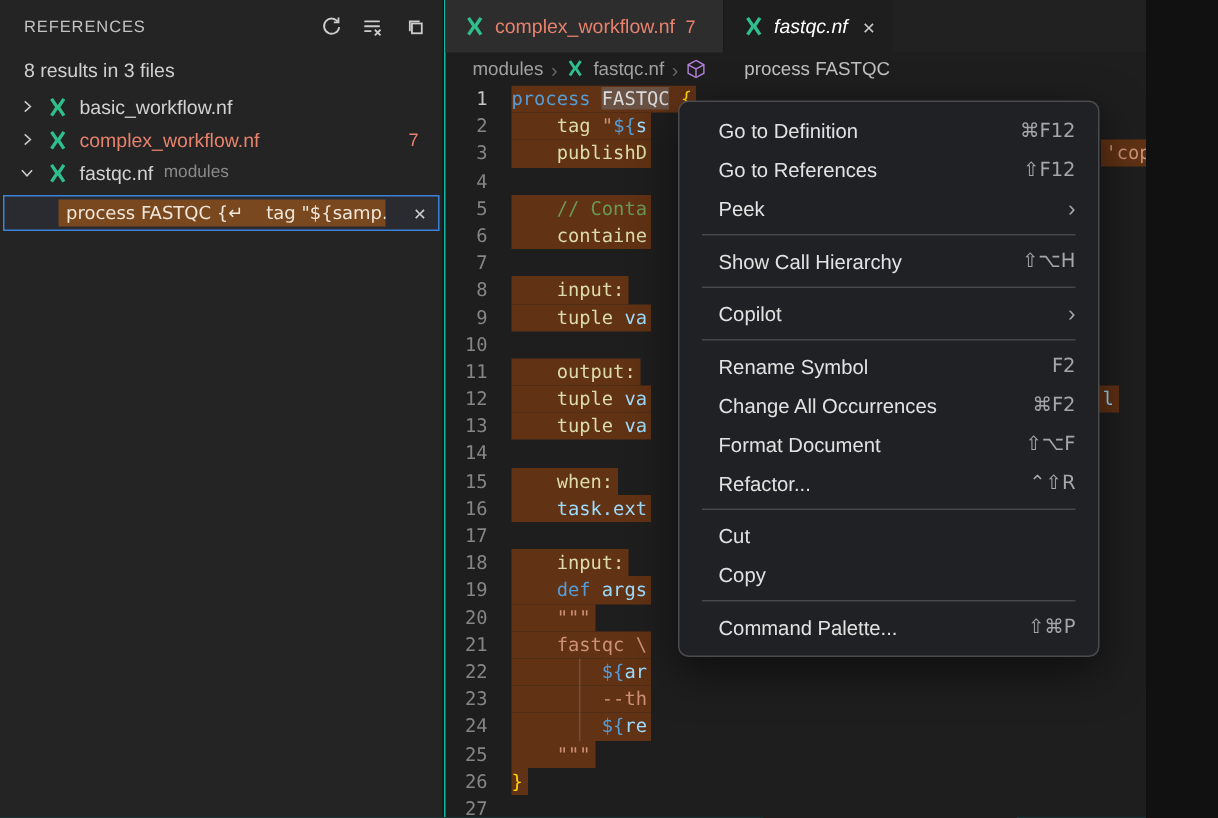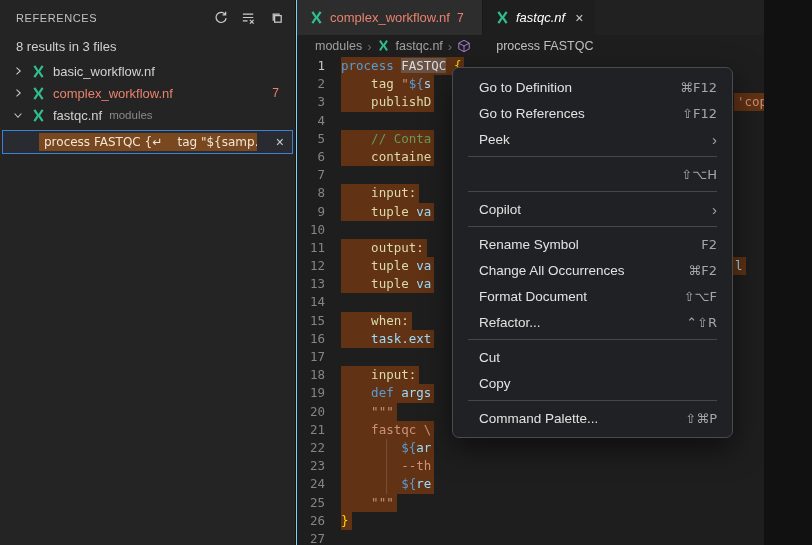--- a/index.html
+++ b/index.html
@@ -1,19 +1,19 @@
 <!DOCTYPE html>
 <html><head>
 <meta charset="utf-8">
 <style>
   * { box-sizing: border-box; margin: 0; padding: 0; }
   html,body { background:#111; }
   .app {
     position: relative; width: 764px; height: 545px; overflow: hidden;
-    background: #7dd3fc; font-family: "Liberation Sans", sans-serif;
+    background: #14b8a6; font-family: "Liberation Sans", sans-serif;
     color: #d4d4d4; font-size: 13px; -webkit-font-smoothing: antialiased;
   }
   
   .sidebar { position:absolute; left:0; top:0; width:296px; height:545px;
     background:#242425; border-right:1px solid #151515; }
   .sb-header { display:flex; align-items:center; height:35px; padding:0 8px 0 16px; }
   .sb-title { font-size:11px; letter-spacing:.6px; color:#c2c2c2; flex:1 1 auto; }
   .sb-actions { display:flex; align-items:center; gap:10px; padding-right:2px; }
   .sb-action { width:18px; height:18px; display:flex; align-items:center; justify-content:center;
     border-radius:4px; cursor:pointer; }
@@ -256,20 +256,21 @@
     <div class="mi">
         <span>Go to References</span>
         <span class="sc">⇧F12</span>
       </div>
     <div class="mi">
         <span>Peek</span>
         <span class="sub">›</span>
       </div>
     <div class="msep"></div>
     <div class="mi">
+        <span>Show Call Hierarchy</span>
         <span class="sc">⇧⌥H</span>
       </div>
     <div class="msep"></div>
     <div class="mi">
         <span>Copilot</span>
         <span class="sub">›</span>
       </div>
     <div class="msep"></div>
     <div class="mi">
         <span>Rename Symbol</span>

